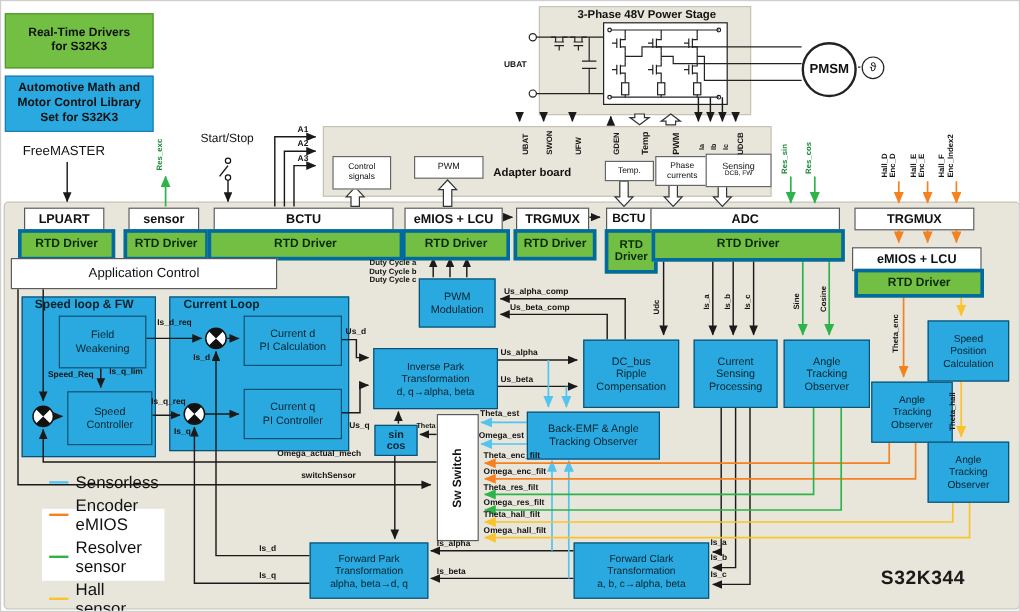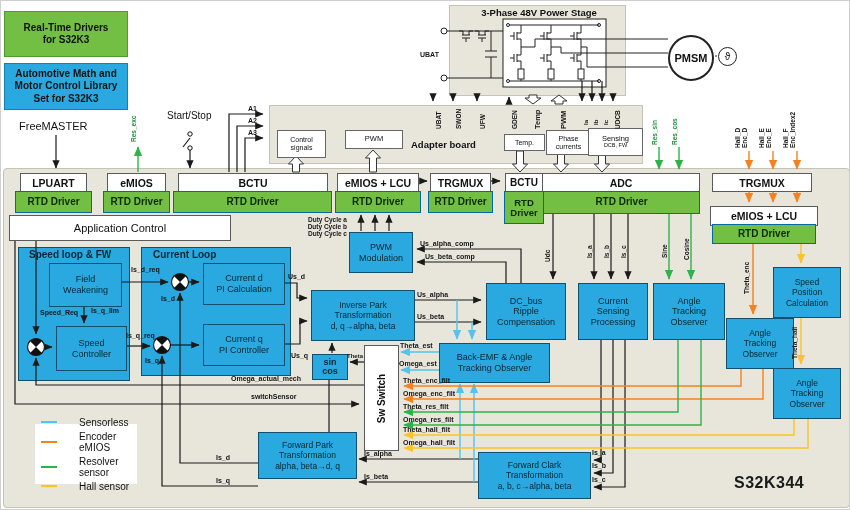--- a/index.html
+++ b/index.html
@@ -9,21 +9,21 @@
   .abs{position:absolute}
   .lay1{z-index:1}
   #wires{position:absolute;left:0;top:0;z-index:2}
   .beige{background:#E8E5DB;border:1px solid #c6c2b4}
   .badge{display:flex;align-items:center;justify-content:center;text-align:center;
          white-space:pre-line;font-weight:bold;font-size:10px;line-height:1.25;z-index:3}
   .badge.green{background:#72BF44;border:1px solid #4f9a2d}
   .badge.blue{background:#29A9E0;border:1px solid #1b7fae}
   .ptitle{position:absolute;background:#fff;border:1px solid #5a5a5a;display:flex;align-items:center;
           justify-content:center;font-size:10.5px;font-weight:bold;z-index:3;white-space:nowrap}
-  .gbar{position:absolute;background:#72BF44;border:1px solid #0369a1;display:flex;align-items:center;
+  .gbar{position:absolute;background:#72BF44;border:3px solid #0369a1;display:flex;align-items:center;
         justify-content:center;font-size:10px;font-weight:bold;color:#0c2a08;z-index:3;
         text-align:center;line-height:1.05}
   .cyan{position:absolute;background:#29A9E0;border:1px solid #10506e;z-index:3}
   .blk{display:flex;align-items:center;justify-content:center;text-align:center;
        white-space:pre-line;font-size:9px;line-height:1.18;color:#06242e;z-index:3}
   .blk.small{font-size:8.5px}
   .ctitle{position:absolute;font-size:10px;font-weight:bold;color:#06242e;z-index:4;white-space:nowrap}
   .chip{position:absolute;background:#fff;border:1px solid #666;display:flex;flex-direction:column;
         align-items:center;justify-content:center;text-align:center;white-space:pre-line;
         font-size:7px;line-height:1.08;z-index:3}
@@ -32,21 +32,21 @@
   .vl{position:absolute;font-size:6.5px;font-weight:bold;color:#151515;white-space:pre;line-height:7px;
       transform:rotate(-90deg);transform-origin:0 0;z-index:4}
   .vl.green{color:#1d8c3a}
   .vl.big{font-size:7.5px}
   .vl.tiny{font-size:6px}
   .lbl{position:absolute;color:#111;z-index:3;white-space:nowrap}
   .circle{position:absolute;border:2px solid #222;border-radius:50%;background:#fff;display:flex;
           align-items:center;justify-content:center;z-index:3}
   #legend{position:absolute;background:#fff;z-index:3;display:flex;flex-direction:column;
           justify-content:center;gap:3px;padding:4px 6px;box-sizing:border-box}
-  .leg-row{display:flex;align-items:center;gap:22px;font-size:10px;color:#111}
+  .leg-row{display:flex;align-items:center;gap:6px;font-size:14px;color:#111}
   .leg-swatch{width:16px;height:0;border-top:2px solid #000;flex:0 0 16px}
   .sw1{border-color:#53C3EF}.sw2{border-color:#F58220}.sw3{border-color:#2EB34B}.sw4{border-color:#FBC32B}
   .vtext{transform:rotate(-90deg);white-space:nowrap;font-weight:bold;font-size:10px;color:#111}
   #s32k344{position:absolute;font-size:16px;font-weight:bold;color:#1a1a1a;z-index:3;letter-spacing:.5px}
 </style>
 </head>
 <body>
 
 <div id="page">
 
@@ -264,21 +264,21 @@
   <div class="vl green" style="left:670px;top:144px">Res_cos</div>
   <div class="vl" style="left:733px;top:147px">Hall_D
 Enc_D</div>
   <div class="vl" style="left:757px;top:147px">Hall_E
 Enc_E</div>
   <div class="vl" style="left:781px;top:147px">Hall_F
 Enc_Index2</div>
 
   <div class="ptitle" style="left:19px;top:172px;width:65px;height:17px">LPUART</div>
   <div class="gbar" style="left:14px;top:190px;width:75px;height:20px">RTD Driver</div>
-  <div class="ptitle" style="left:106px;top:172px;width:57px;height:17px">eMIOS</div>
+  <div class="ptitle" style="left:106px;top:172px;width:57px;height:17px">sensor</div>
   <div class="gbar" style="left:102px;top:190px;width:65px;height:20px">RTD Driver</div>
   <div class="ptitle" style="left:177px;top:172px;width:148px;height:17px">BCTU</div>
   <div class="gbar" style="left:172px;top:190px;width:157px;height:20px">RTD Driver</div>
   <div class="ptitle" style="left:336px;top:172px;width:80px;height:17px">eMIOS + LCU</div>
   <div class="gbar" style="left:334px;top:190px;width:84px;height:20px">RTD Driver</div>
   <div class="ptitle" style="left:429px;top:172px;width:59px;height:17px">TRGMUX</div>
   <div class="gbar" style="left:427px;top:190px;width:63px;height:20px">RTD Driver</div>
   <div class="ptitle" style="left:504px;top:172px;width:36px;height:17px;font-size:10px">BCTU</div>
   <div class="gbar" style="left:503px;top:190px;width:38px;height:31px;font-size:9.5px">RTD Driver</div>
   <div class="ptitle" style="left:541px;top:172px;width:156px;height:17px">ADC</div>
@@ -325,21 +325,21 @@
 Observer</div>
   <div class="cyan blk small" style="left:772px;top:266px;width:66px;height:49px">Speed
 Position
 Calculation</div>
   <div class="cyan blk small" style="left:725px;top:317px;width:66px;height:49px">Angle
 Tracking
 Observer</div>
   <div class="cyan blk small" style="left:772px;top:367px;width:66px;height:49px">Angle
 Tracking
 Observer</div>
-  <div class="cyan blk small" style="left:257px;top:431px;width:97px;height:45px">Forward Park
+  <div class="cyan blk small" style="left:257px;top:451px;width:97px;height:45px">Forward Park
 Transformation
 alpha, beta→d, q</div>
   <div class="cyan blk small" style="left:477px;top:451px;width:111px;height:45px">Forward Clark
 Transformation
 a, b, c→alpha, beta</div>
 
   <div class="wl r" style="left:298px;top:215px;width:48px;font-size:6.5px">Duty Cycle a</div>
   <div class="wl r" style="left:298px;top:222px;width:48px;font-size:6.5px">Duty Cycle b</div>
   <div class="wl r" style="left:298px;top:229px;width:48px;font-size:6.5px">Duty Cycle c</div>
   <div class="wl" style="left:419px;top:239px">Us_alpha_comp</div>

